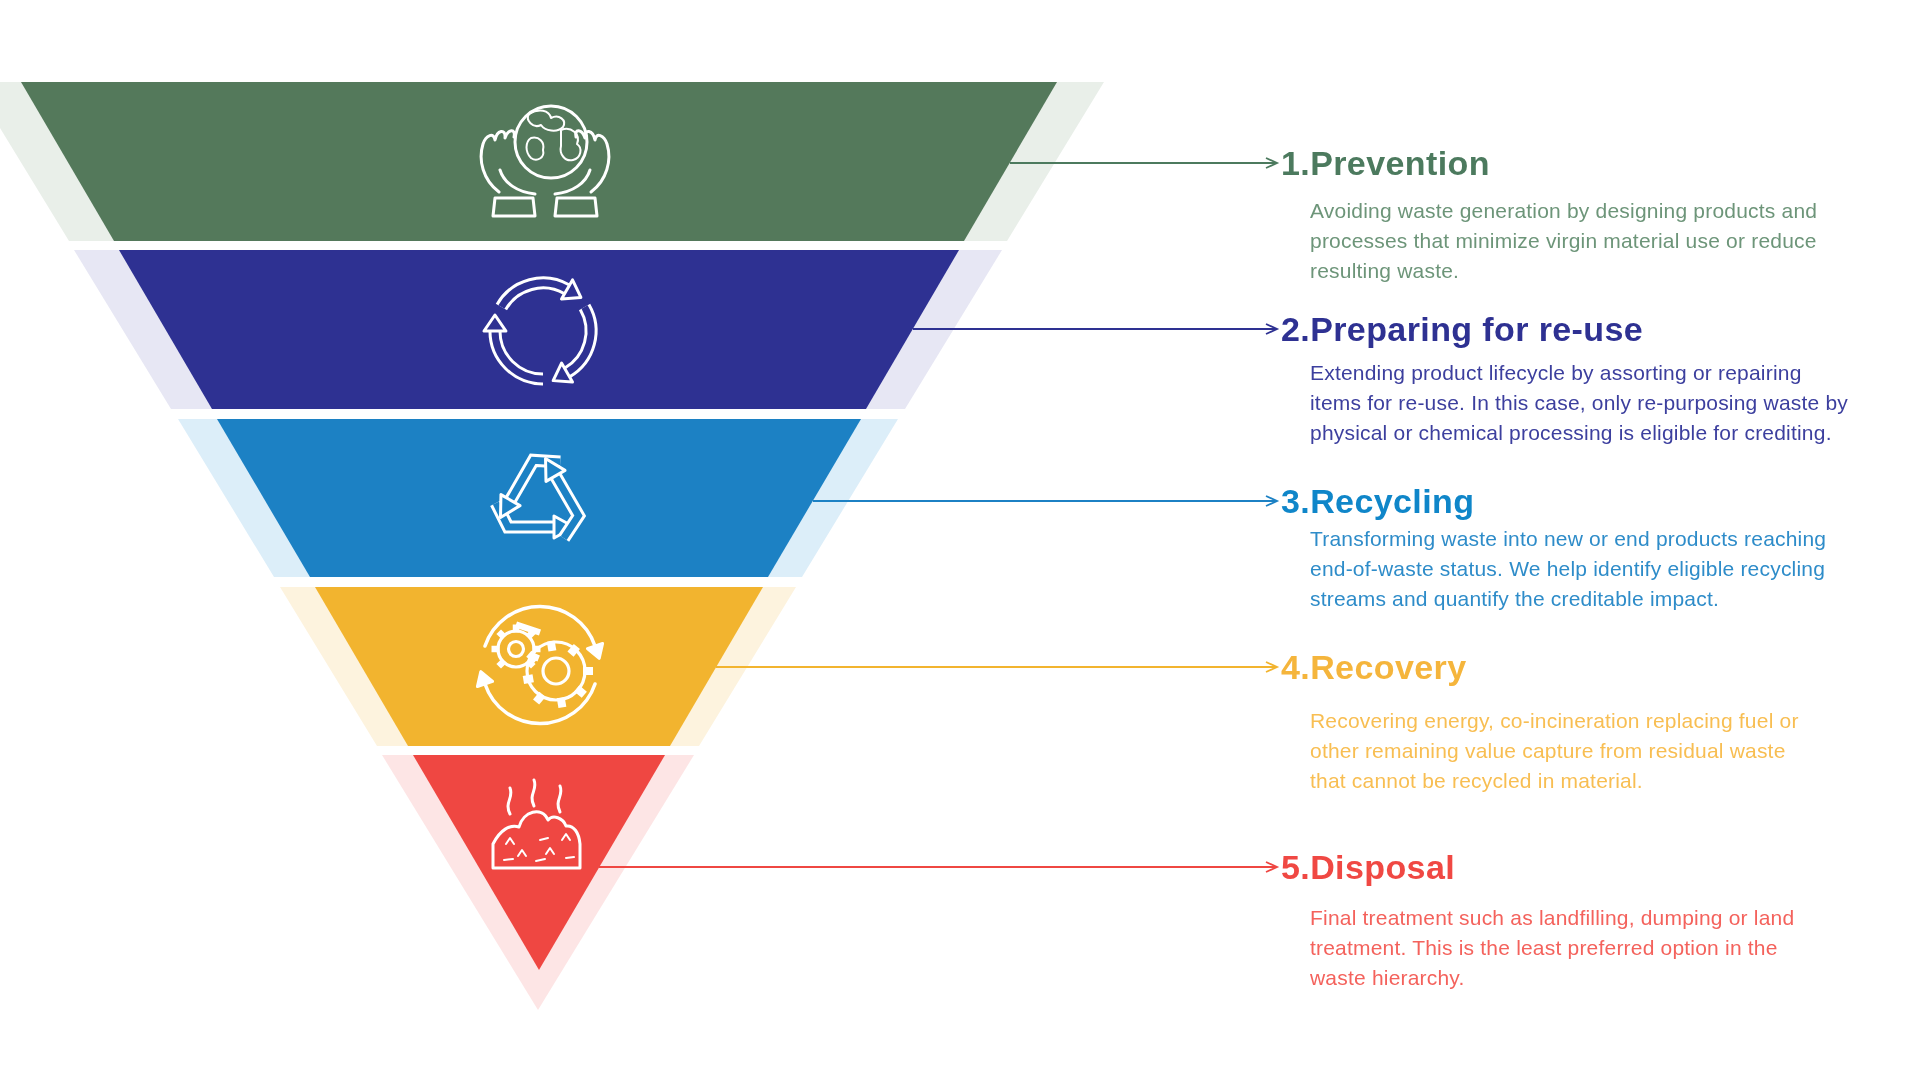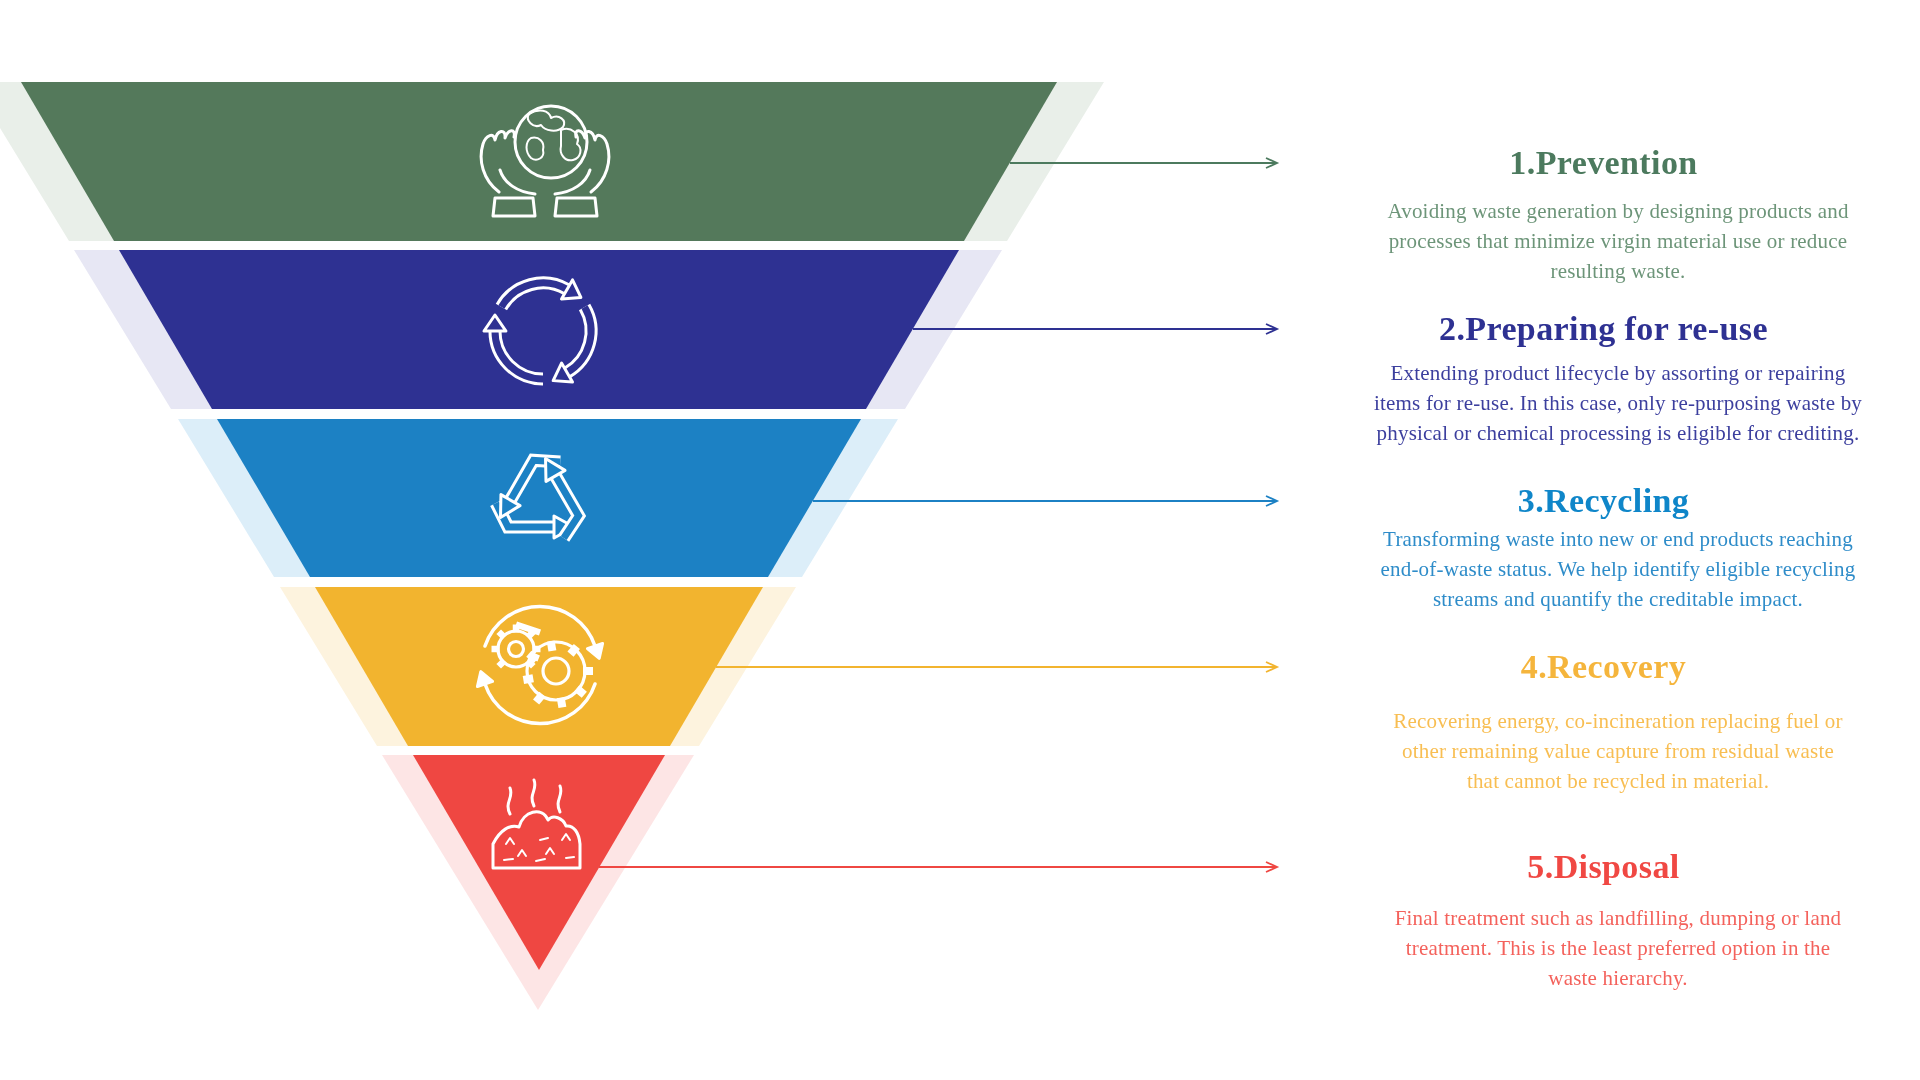--- a/index.html
+++ b/index.html
@@ -1,17 +1,17 @@
 <!DOCTYPE html>
 <html style="--icon: #FFFFFF; --c0: #54795B; --g0: #E9EFE9; --t0: #4C7A5E; --p0: #6D9579; --l0: #4C7A5E; --c1: #2E3192; --g1: #E7E7F4; --t1: #2E3192; --p1: #3C3F9E; --l1: #2E3192; --c2: #1C81C4; --g2: #DCEEF9; --t2: #0F86C9; --p2: #2E8CC9; --l2: #1C81C4; --c3: #F2B42F; --g3: #FDF3DE; --t3: #F5B53C; --p3: #F8BE52; --l3: #F2B42F; --c4: #EF4742; --g4: #FDE5E5; --t4: #F04843; --p4: #F4625C; --l4: #EF4742;"><head>
 <meta charset="utf-8">
 <style>
   html,body{margin:0;padding:0;background:#fff;}
   .stage{position:relative;width:1920px;height:1080px;background:#fff;overflow:hidden;
-         font-family:Liberation Serif, serif;text-align:center;}
+         font-family:Liberation Sans, sans-serif;}
   svg.funnel{position:absolute;left:0;top:0;}
 
   
   .c0{fill:var(--c0)} .c1{fill:var(--c1)} .c2{fill:var(--c2)} .c3{fill:var(--c3)} .c4{fill:var(--c4)}
   .gh0{fill:var(--g0)} .gh1{fill:var(--g1)} .gh2{fill:var(--g2)} .gh3{fill:var(--g3)} .gh4{fill:var(--g4)}
   .ln0{stroke:var(--l0)} .ln1{stroke:var(--l1)} .ln2{stroke:var(--l2)} .ln3{stroke:var(--l3)} .ln4{stroke:var(--l4)}
   .sb1{stroke:var(--c1)} .sb2{stroke:var(--c2)}
   .fb1{fill:var(--c1)} .fb2{fill:var(--c2)}
 
   .iw{stroke:var(--icon);fill:none;stroke-linecap:round;stroke-linejoin:round;}

